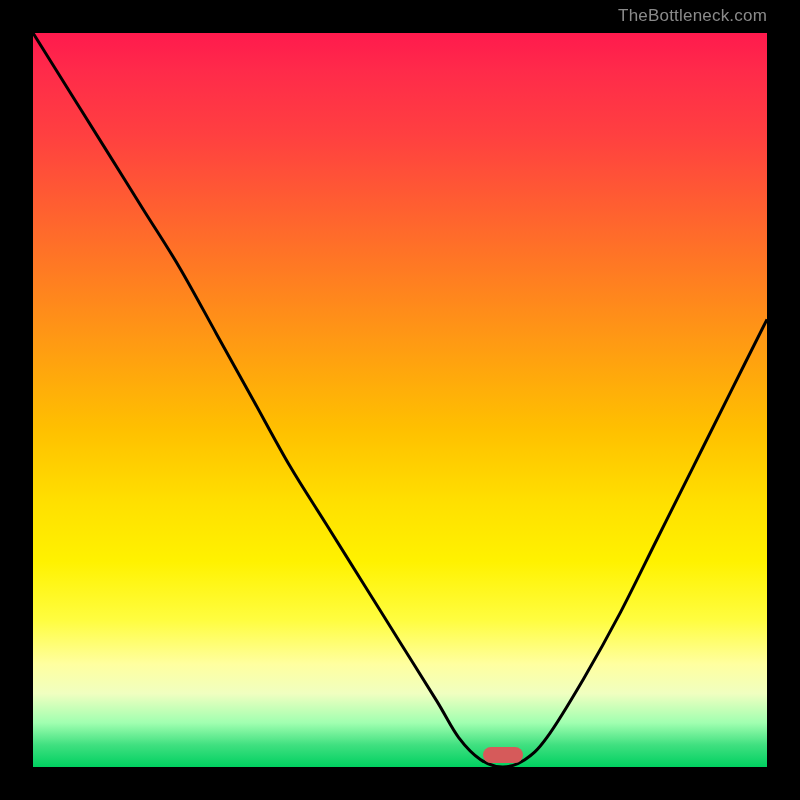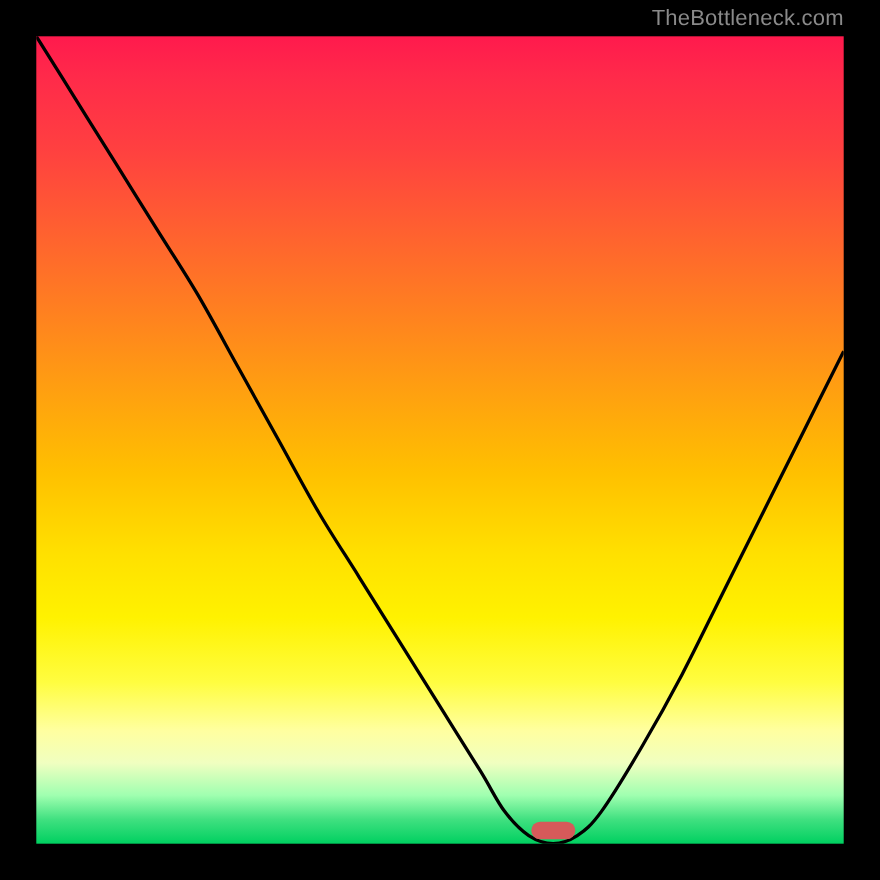--- a/index.html
+++ b/index.html
@@ -47,21 +47,21 @@
     width: 40px;
     height: 16px;
     background: #d65a5a;
     border-radius: 8px;
   }
   .watermark {
     position: absolute;
     top: 6px;
     right: 33px;
     font-family: Arial, Helvetica, sans-serif;
-    font-size: 20px;
+    font-size: 17px;
     color: #8a8a8a;
     font-weight: 500;
     letter-spacing: 0.2px;
     text-align: center;
   }
 </style>
 </head>
 <body>
 
 <div class="frame">

